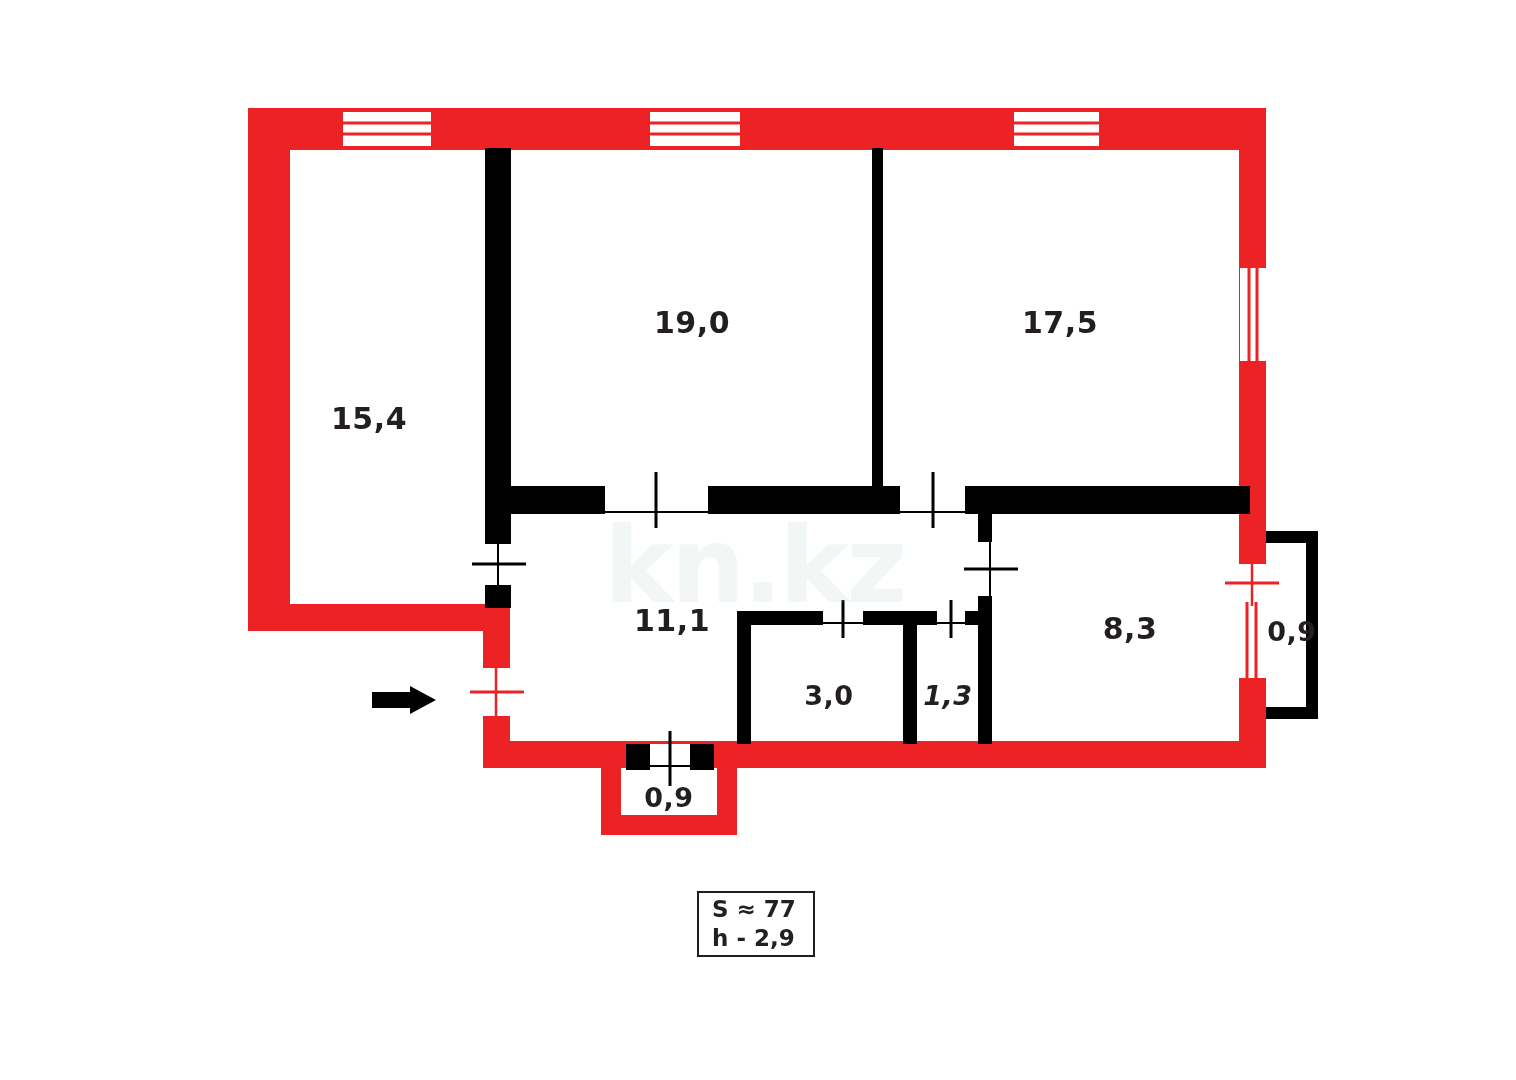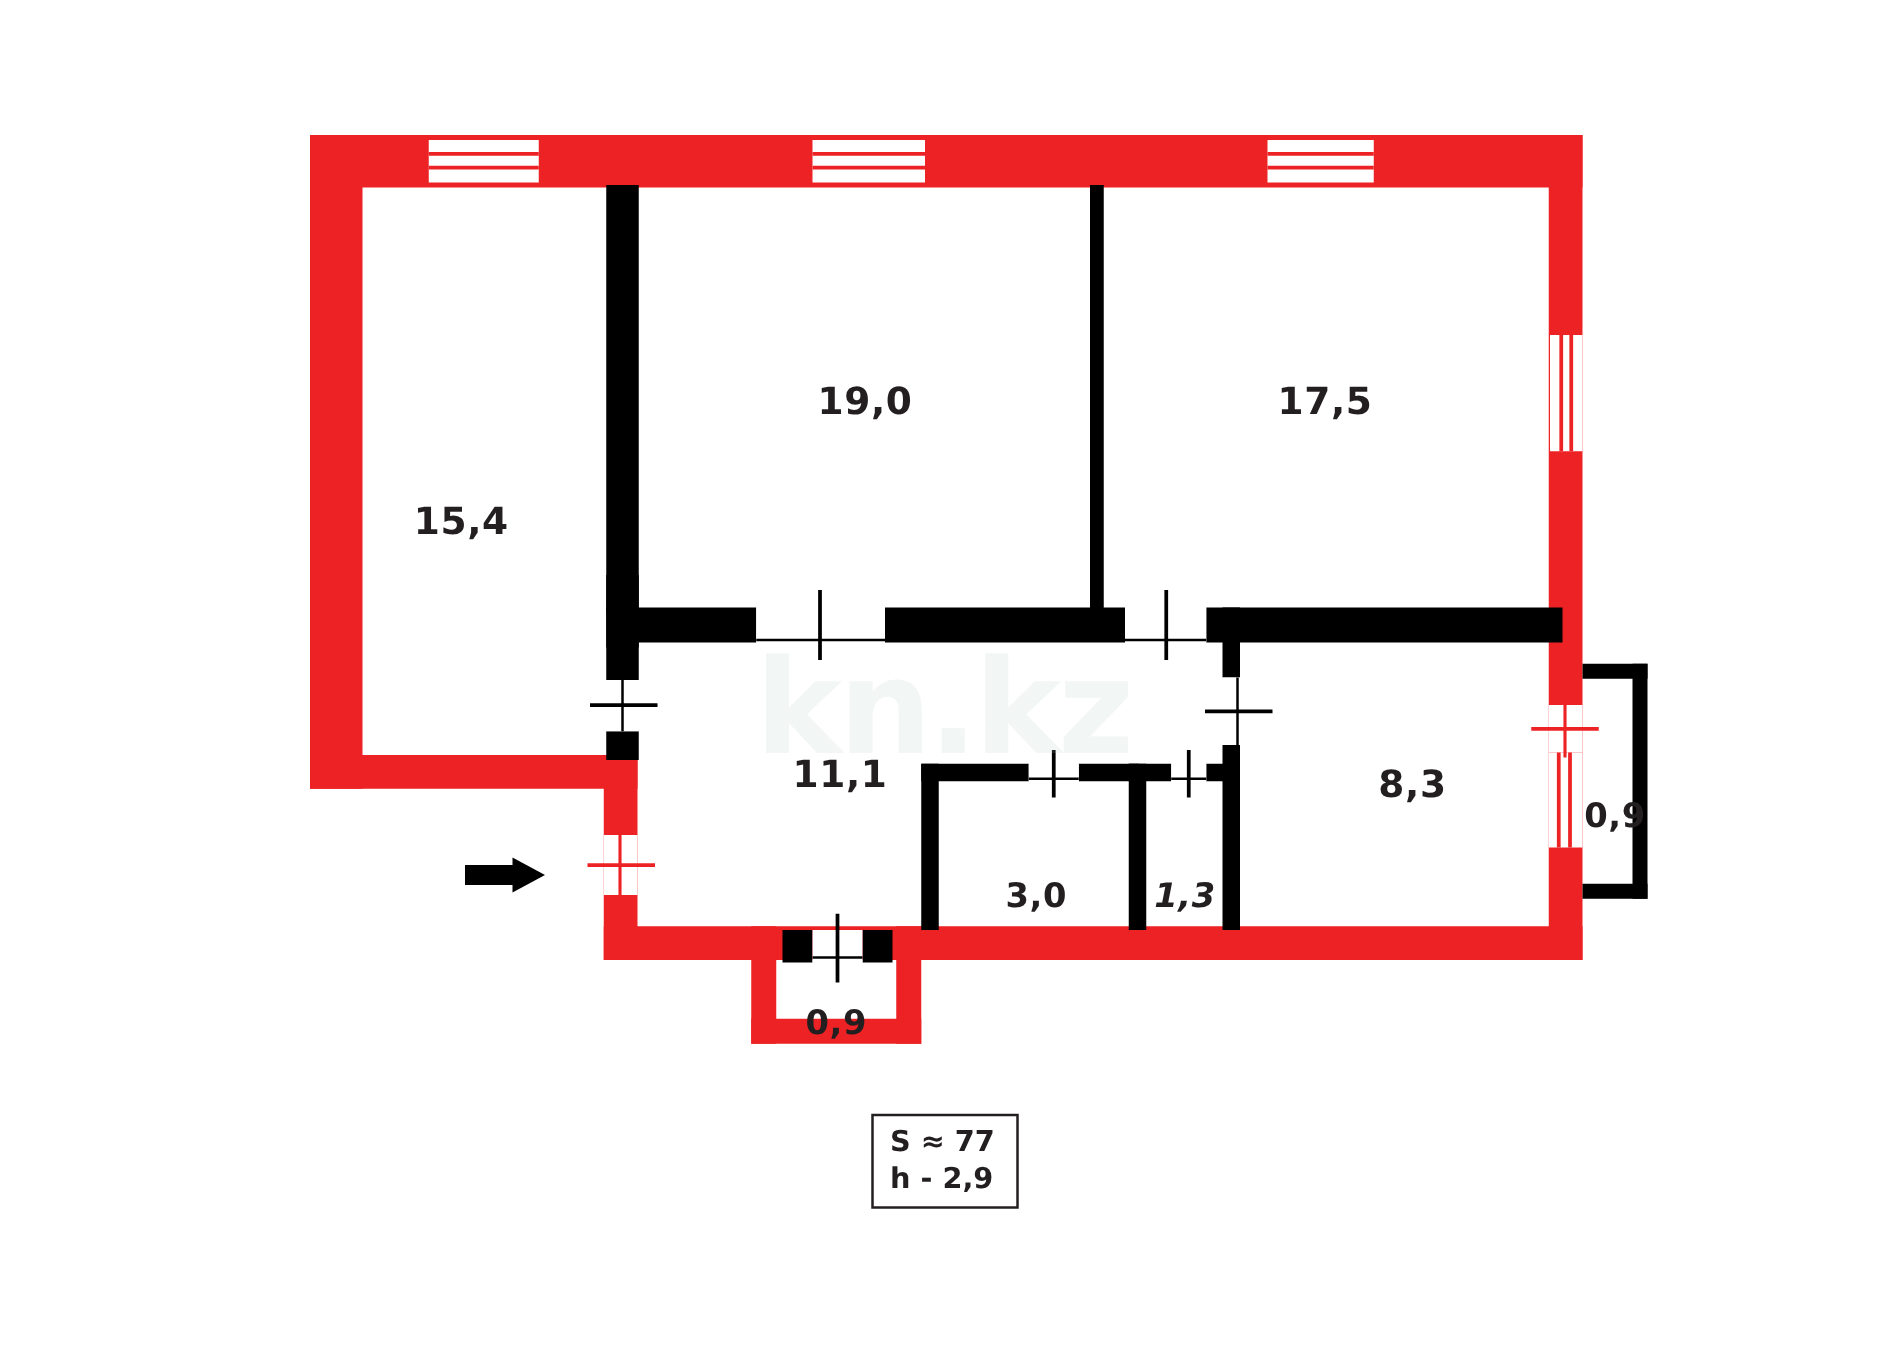--- a/index.html
+++ b/index.html
@@ -24,27 +24,27 @@
     position: absolute;
     color: #231f20;
     font-family: "DejaVu Sans", "Liberation Sans", sans-serif;
     font-weight: 600;
     font-size: 30px;
     letter-spacing: 0.5px;
     white-space: nowrap;
     transform: translate(-50%, -50%);
     user-select: none;
   }
-  .area-label.small { font-size: 27px; margin-top: 22px; }
+  .area-label.small { font-size: 27px; }
   .info-box {
     position: absolute;
     left: 697px;
     top: 891px;
     width: 118px;
-    height: 76px;
+    height: 66px;
     border: 2px solid #231f20;
     background: #ffffff;
     box-sizing: border-box;
     display: flex;
     flex-direction: column;
     justify-content: center;
     padding-left: 13px;
   }
   .info-line {
     color: #231f20;

